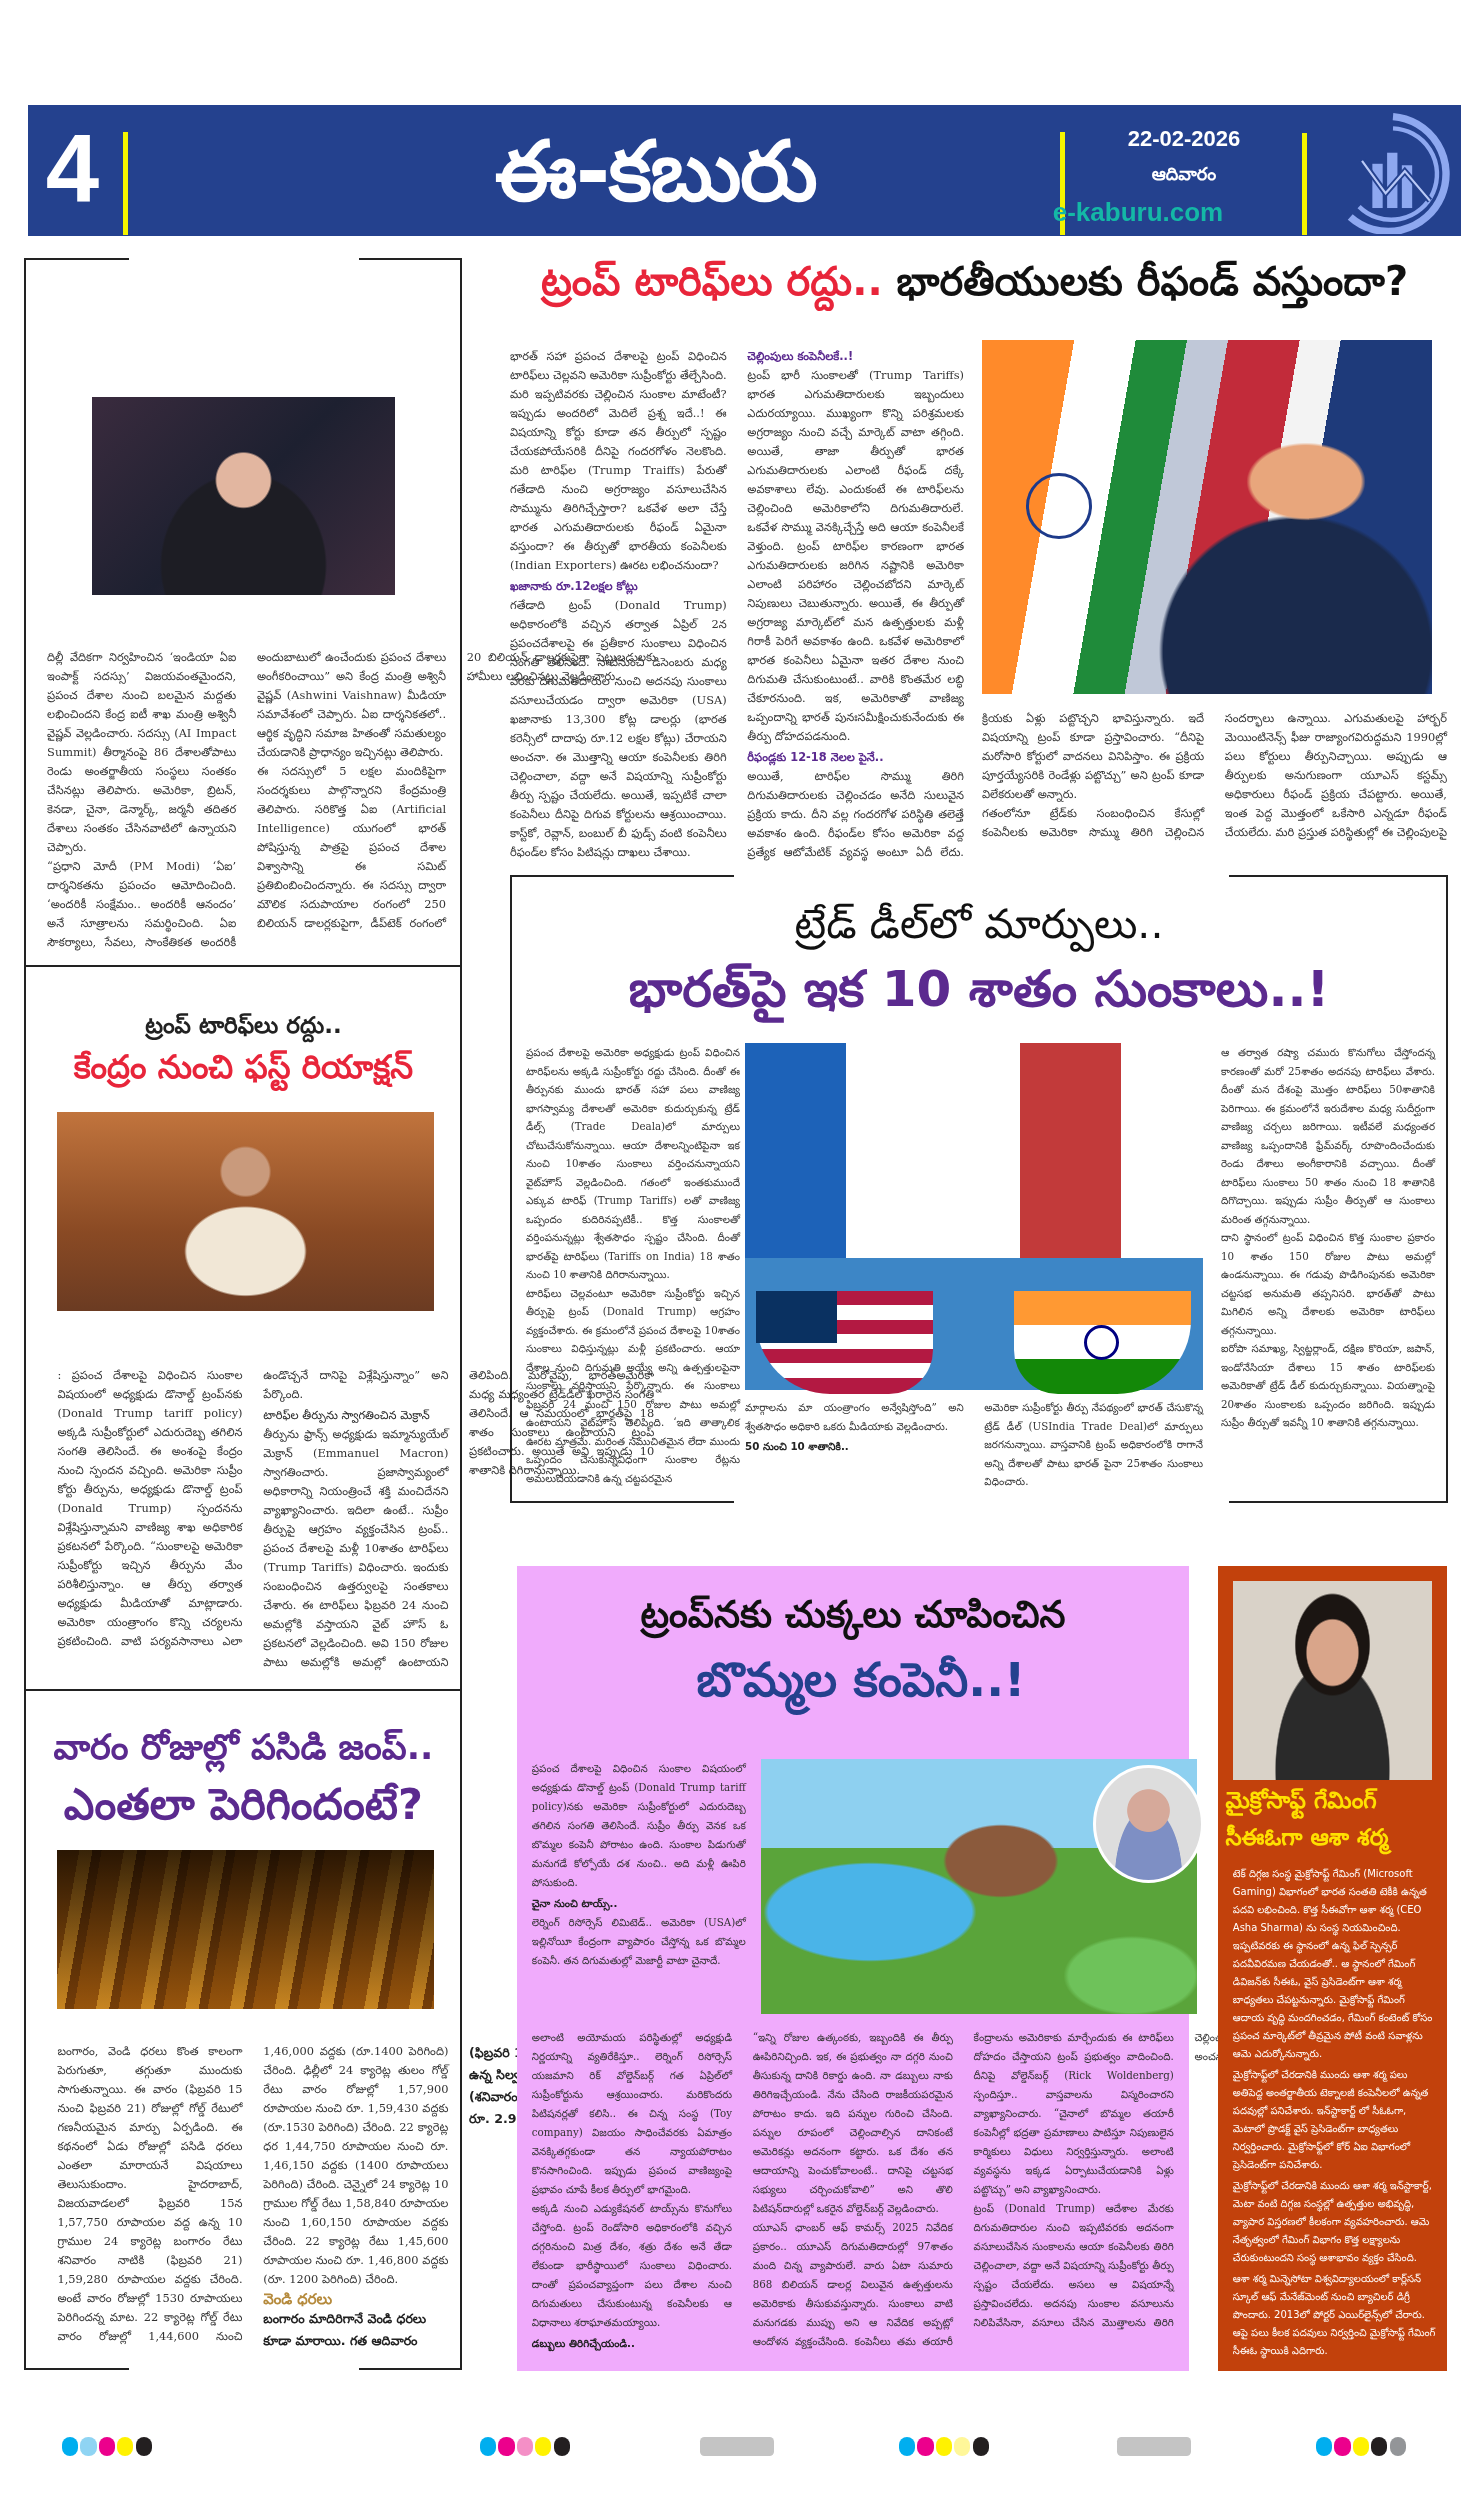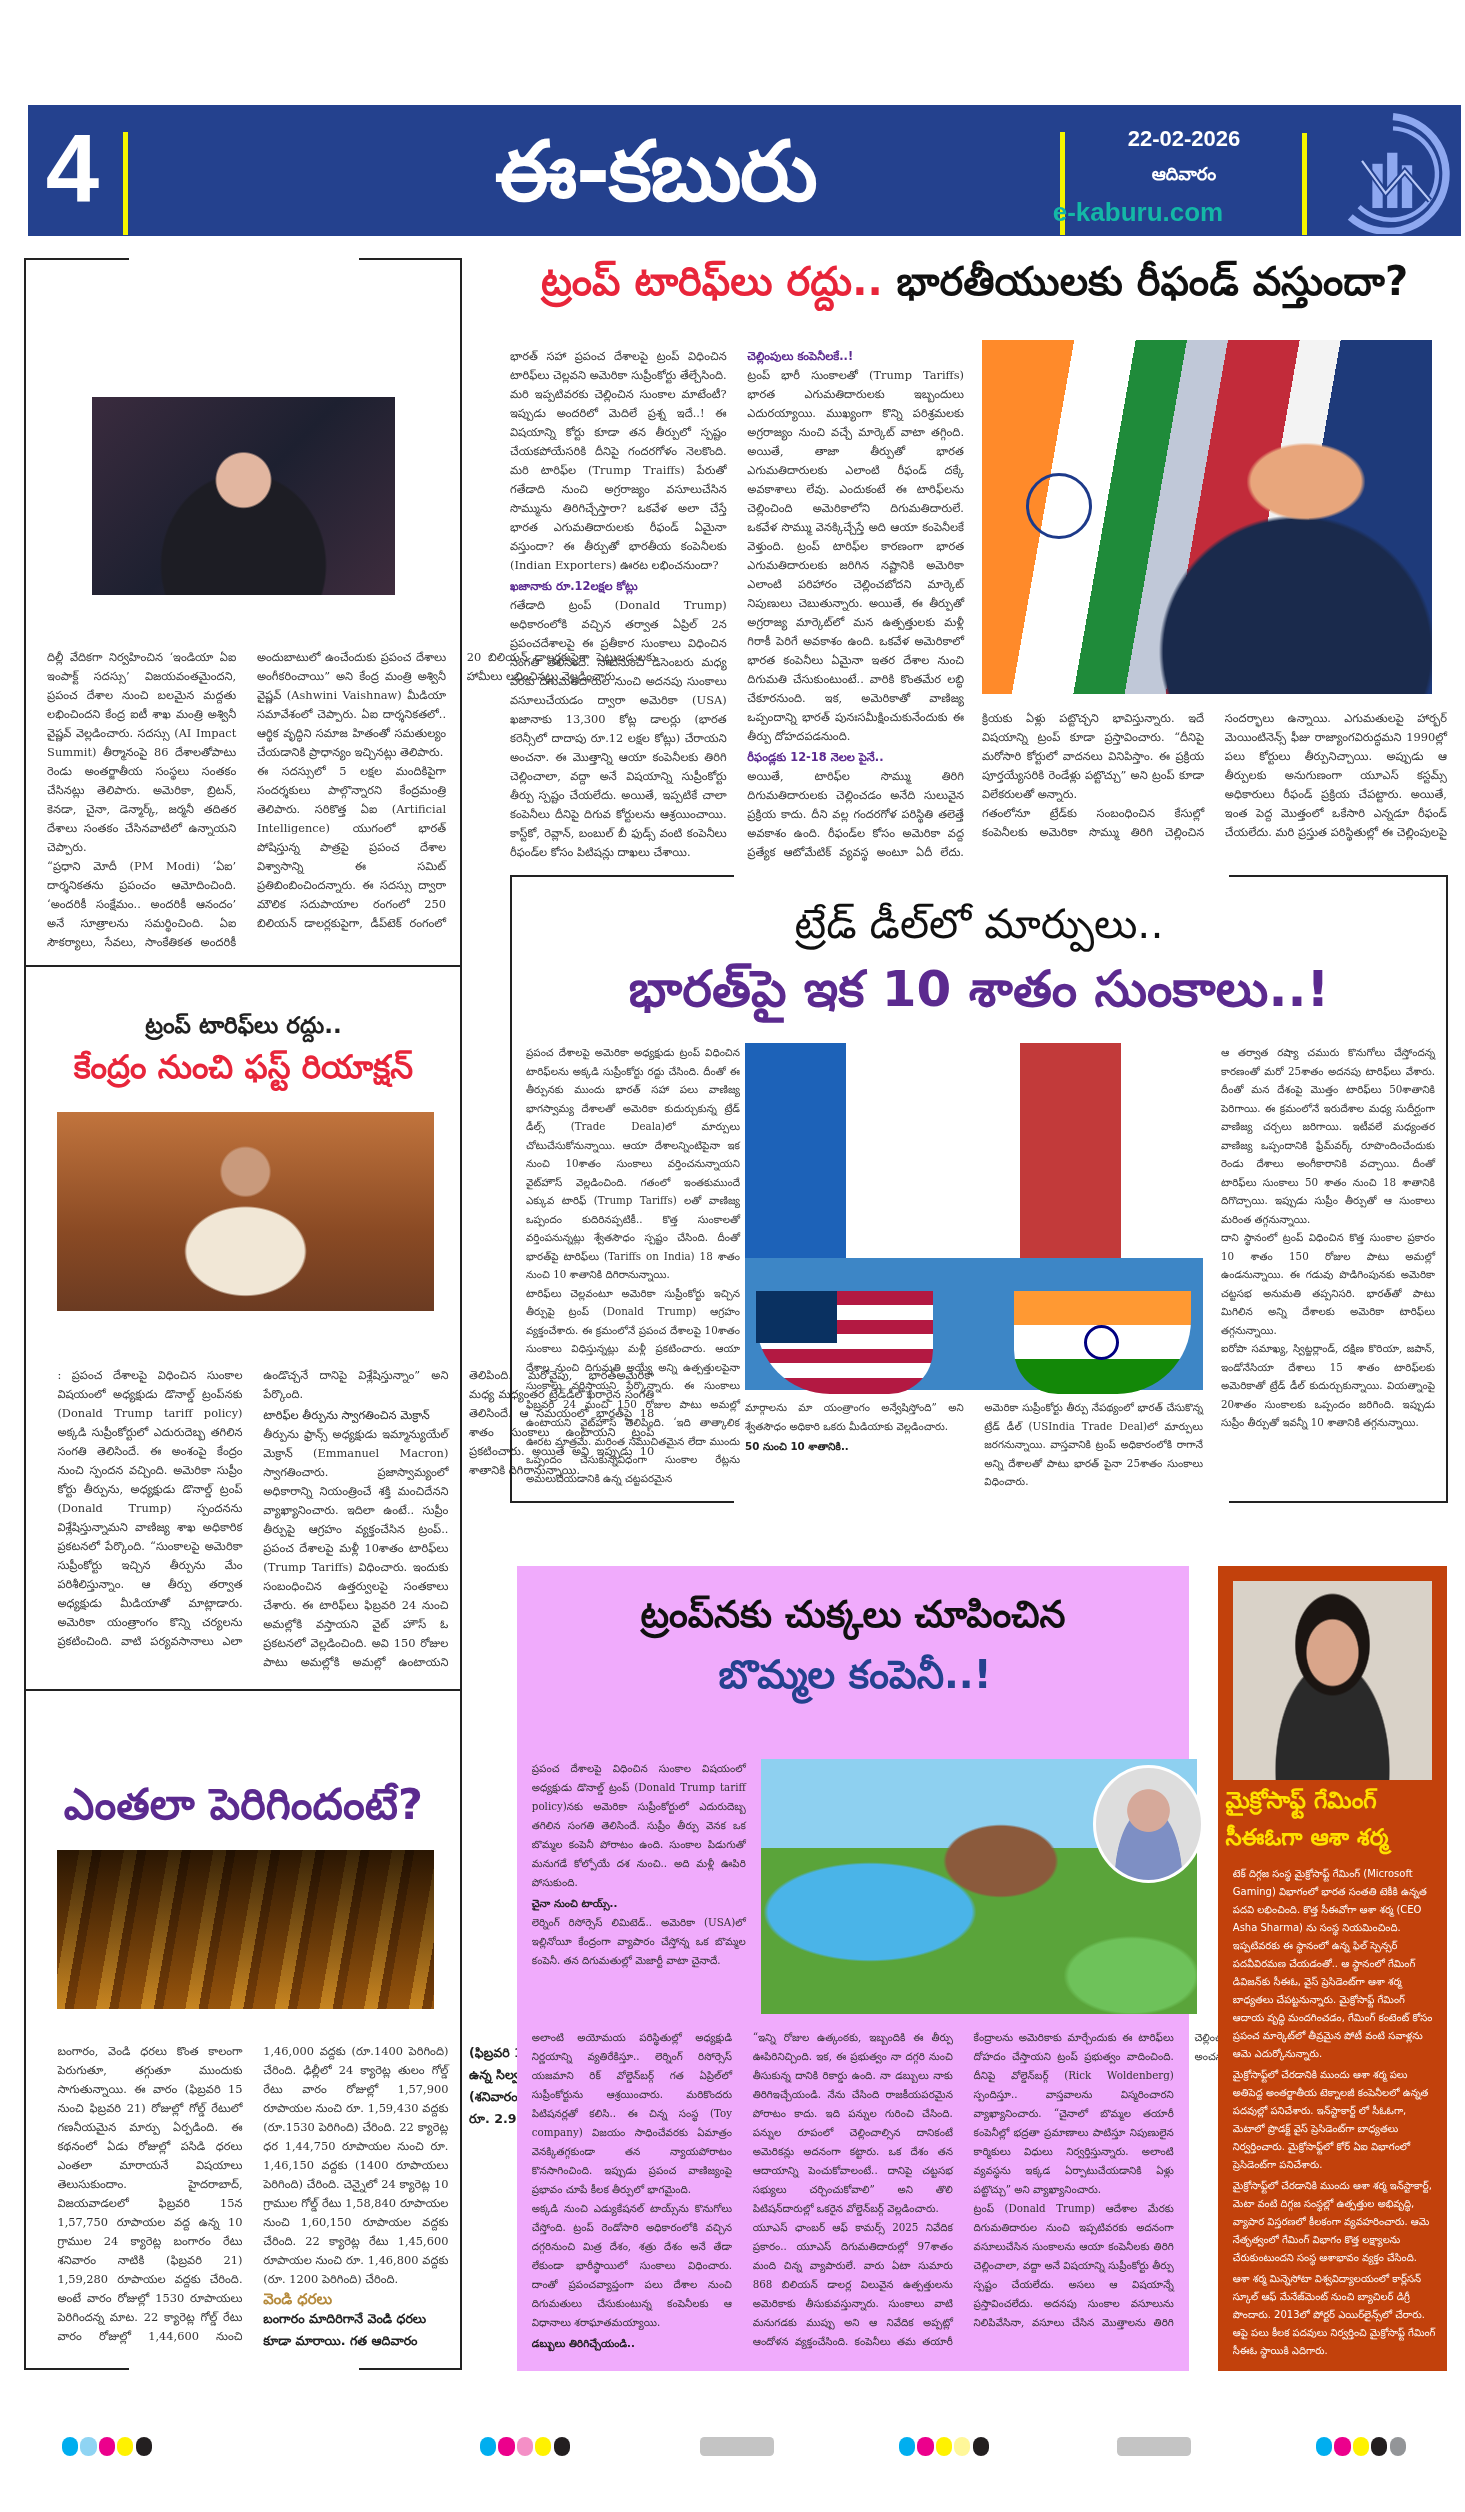--- a/index.html
+++ b/index.html
@@ -85,21 +85,21 @@
   #a-trade .ship-in { position: absolute; left: 502px; top: 414px; width: 177px; height: 103px; border-radius: 0 0 74px 44px;
     background: linear-gradient(180deg, #ff9933 0 33%, #ffffff 33% 66%, #138808 66%); }
   #a-trade .ship-in .wheel { position: absolute; left: 70px; top: 34px; width: 35px; height: 35px; border: 3px solid #000080; border-radius: 50%; }
   #a-trade .body-cols.left { left: 14px; top: 166px; width: 214px; column-count: 1; height: 450px; font-size: 10.3px; line-height: 18.5px; }
   #a-trade .body-cols.right { left: 709px; top: 166px; width: 214px; column-count: 1; height: 450px; font-size: 10.3px; line-height: 18.5px; }
   #a-trade .body-cols.bottom { left: 233px; top: 521px; width: 458px; column-count: 2; height: 96px; font-size: 10.3px; line-height: 18.5px; }
 
   
   #a-toy { position: absolute; left: 517px; top: 1566px; width: 672px; height: 805px; background: #f0abfc; }
   #a-toy .h1 { left: 0; top: 26px; width: 100%; color: #111; font-size: 37px; }
-  #a-toy .h2 { left: 2px; top: 85px; width: 100%; color: #24418e; font-size: 39px; }
+  #a-toy .h2 { left: 8px; top: 85px; width: 100%; color: #24418e; font-size: 47px; }
   #a-toy .pic { left: 244px; top: 193px; width: 436px; height: 255px;
     background: radial-gradient(ellipse at 25% 60%, #4ab4e8 0 22%, transparent 23%),
                 radial-gradient(ellipse at 55% 40%, #8b5a3c 0 16%, transparent 17%),
                 radial-gradient(ellipse at 85% 85%, #6ec25a 0 12%, transparent 13%),
                 linear-gradient(180deg, #8ed0f0 0 35%, #5aa43a 35% 100%); }
   #a-toy .inset { position: absolute; left: 576px; top: 199px; width: 111px; height: 118px; border-radius: 50%; border: 3px solid #ffffff;
     background: radial-gradient(circle at 50% 38%, #d6a99a 0 24%, transparent 25%),
                 radial-gradient(ellipse at 50% 100%, #7e8fc4 0 45%, transparent 46%), #dddddd; }
   #a-toy .body-cols.left { left: 14.8px; top: 193px; width: 214px; column-count: 1; height: 273px; font-size: 10.3px; line-height: 19px; }
   #a-toy .body-cols.bottom { left: 14.8px; top: 462px; width: 642px; column-count: 3; height: 332px; font-size: 10.3px; line-height: 19px; }
@@ -158,20 +158,21 @@
   <div class="pic" title="కేంద్ర వాణిజ్య మంత్రి"></div>
   <div class="body-cols">
     <p>: ప్రపంచ దేశాలపై విధించిన సుంకాల విషయంలో అధ్యక్షుడు డొనాల్డ్ ట్రంప్‌నకు (Donald Trump tariff policy) అక్కడి సుప్రీంకోర్టులో ఎదురుదెబ్బ తగిలిన సంగతి తెలిసిందే. ఈ అంశంపై కేంద్రం నుంచి స్పందన వచ్చింది. అమెరికా సుప్రీం కోర్టు తీర్పును, అధ్యక్షుడు డొనాల్డ్ ట్రంప్ (Donald Trump) స్పందనను విశ్లేషిస్తున్నామని వాణిజ్య శాఖ అధికారిక ప్రకటనలో పేర్కొంది. “సుంకాలపై అమెరికా సుప్రీంకోర్టు ఇచ్చిన తీర్పును మేం పరిశీలిస్తున్నాం. ఆ తీర్పు తర్వాత అధ్యక్షుడు మీడియాతో మాట్లాడారు. అమెరికా యంత్రాంగం కొన్ని చర్యలను ప్రకటించింది. వాటి పర్యవసానాలు ఎలా ఉండొచ్చనే దానిపై విశ్లేషిస్తున్నాం” అని పేర్కొంది.</p>
     <p class="sub" style="color:#222;font-weight:400;">టారిఫ్‌ల తీర్పును స్వాగతించిన మెక్రాన్</p>
     <p>తీర్పును ఫ్రాన్స్ అధ్యక్షుడు ఇమ్మాన్యుయేల్ మెక్రాన్ (Emmanuel Macron) స్వాగతించారు. ప్రజాస్వామ్యంలో అధికారాన్ని నియంత్రించే శక్తి మంచిదేనని వ్యాఖ్యానించారు. ఇదిలా ఉంటే.. సుప్రీం తీర్పుపై ఆగ్రహం వ్యక్తంచేసిన ట్రంప్.. ప్రపంచ దేశాలపై మళ్లీ 10శాతం టారిఫ్‌లు (Trump Tariffs) విధించారు. ఇందుకు సంబంధించిన ఉత్తర్వులపై సంతకాలు చేశారు. ఈ టారిఫ్‌లు ఫిబ్రవరి 24 నుంచి అమల్లోకి వస్తాయని వైట్ హౌస్ ఓ ప్రకటనలో వెల్లడించింది. అవి 150 రోజుల పాటు అమల్లోకి అమల్లో ఉంటాయని తెలిపింది. మరోవైపు, భారత్‌అమెరికా మధ్య మధ్యంతర ట్రేడ్‌డీల్ ఖరారైన సంగతి తెలిసిందే. ఆ సమయంలో భారత్‌పై 18 శాతం సుంకాలు ఉంటాయని ట్రంప్ ప్రకటించారు. అయితే అవి ఇప్పుడు 10 శాతానికి దిగిరానున్నాయి.</p>
   </div>
 </article>
 
 <article class="box" id="a-gold">
   <div class="gap-bot" style="left:103px; width:230px;"></div>
+  <h2 class="head h1">వారం రోజుల్లో పసిడి జంప్..</h2>
   <h2 class="head h2">ఎంతలా పెరిగిందంటే?</h2>
   <div class="pic" title="బంగారు బిస్కెట్లు"></div>
   <div class="body-cols">
     <p>బంగారం, వెండి ధరలు కొంత కాలంగా పెరుగుతూ, తగ్గుతూ ముందుకు సాగుతున్నాయి. ఈ వారం (ఫిబ్రవరి 15 నుంచి ఫిబ్రవరి 21) రోజుల్లో గోల్డ్ రేటులో గణనీయమైన మార్పు ఏర్పడింది. ఈ కథనంలో ఏడు రోజుల్లో పసిడి ధరలు ఎంతలా మారాయనే విషయాలు తెలుసుకుందాం. హైదరాబాద్, విజయవాడలలో ఫిబ్రవరి 15న 1,57,750 రూపాయల వద్ద ఉన్న 10 గ్రాముల 24 క్యారెట్ల బంగారం రేటు శనివారం నాటికి (ఫిబ్రవరి 21) 1,59,280 రూపాయల వద్దకు చేరింది. అంటే వారం రోజుల్లో 1530 రూపాయలు పెరిగిందన్న మాట. 22 క్యారెట్ల గోల్డ్ రేటు వారం రోజుల్లో 1,44,600 నుంచి 1,46,000 వద్దకు (రూ.1400 పెరిగింది) చేరింది. ఢిల్లీలో 24 క్యారెట్ల తులం గోల్డ్ రేటు వారం రోజుల్లో 1,57,900 రూపాయల నుంచి రూ. 1,59,430 వద్దకు (రూ.1530 పెరిగింది) చేరింది. 22 క్యారెట్ల ధర 1,44,750 రూపాయల నుంచి రూ. 1,46,150 వద్దకు (1400 రూపాయలు పెరిగింది) చేరింది. చెన్నైలో 24 క్యారెట్ల 10 గ్రాముల గోల్డ్ రేటు 1,58,840 రూపాయల నుంచి 1,60,150 రూపాయల వద్దకు చేరింది. 22 క్యారెట్ల రేటు 1,45,600 రూపాయల నుంచి రూ. 1,46,800 వద్దకు (రూ. 1200 పెరిగింది) చేరింది.</p>
     <p class="silver-sub">వెండి ధరలు</p>
     <p class="silver-lead">బంగారం మాదిరిగానే వెండి ధరలు కూడా మారాయి. గత ఆదివారం (ఫిబ్రవరి 15) రూ. 2.80 లక్షల వద్ద ఉన్న సిల్వర్ రేటు.. ఈ రోజుకు (శనివారం) పెరుగుతూ.. తగ్గుతూ.. రూ. 2.90 లక్షలకు చేరింది.</p>
   </div>
 </article>
 
 <section id="a-refund">

